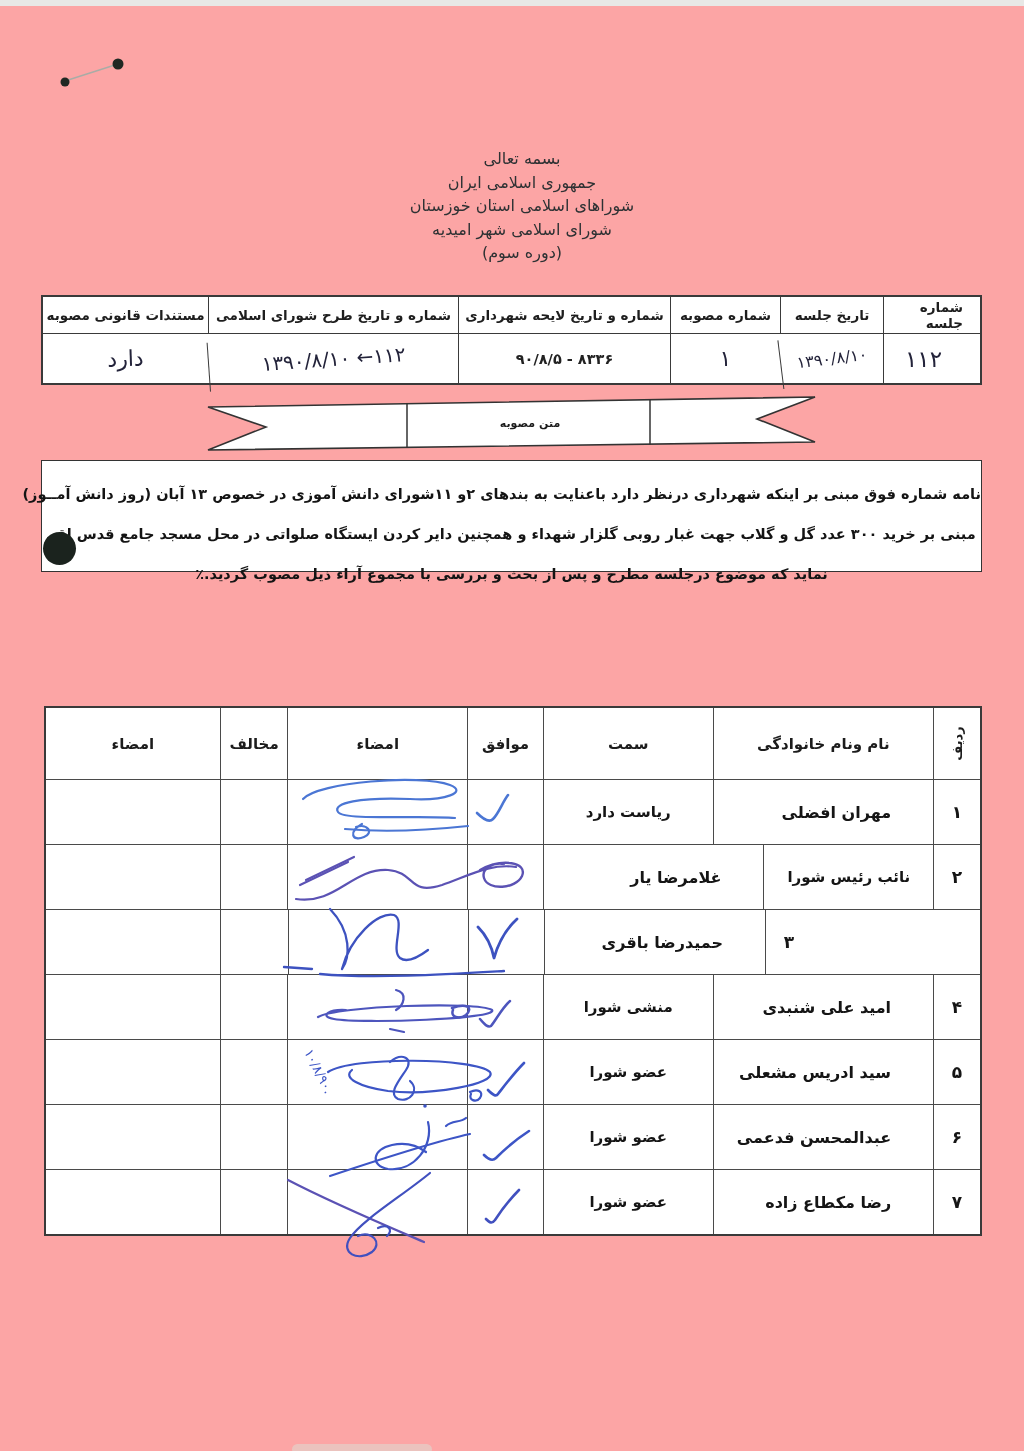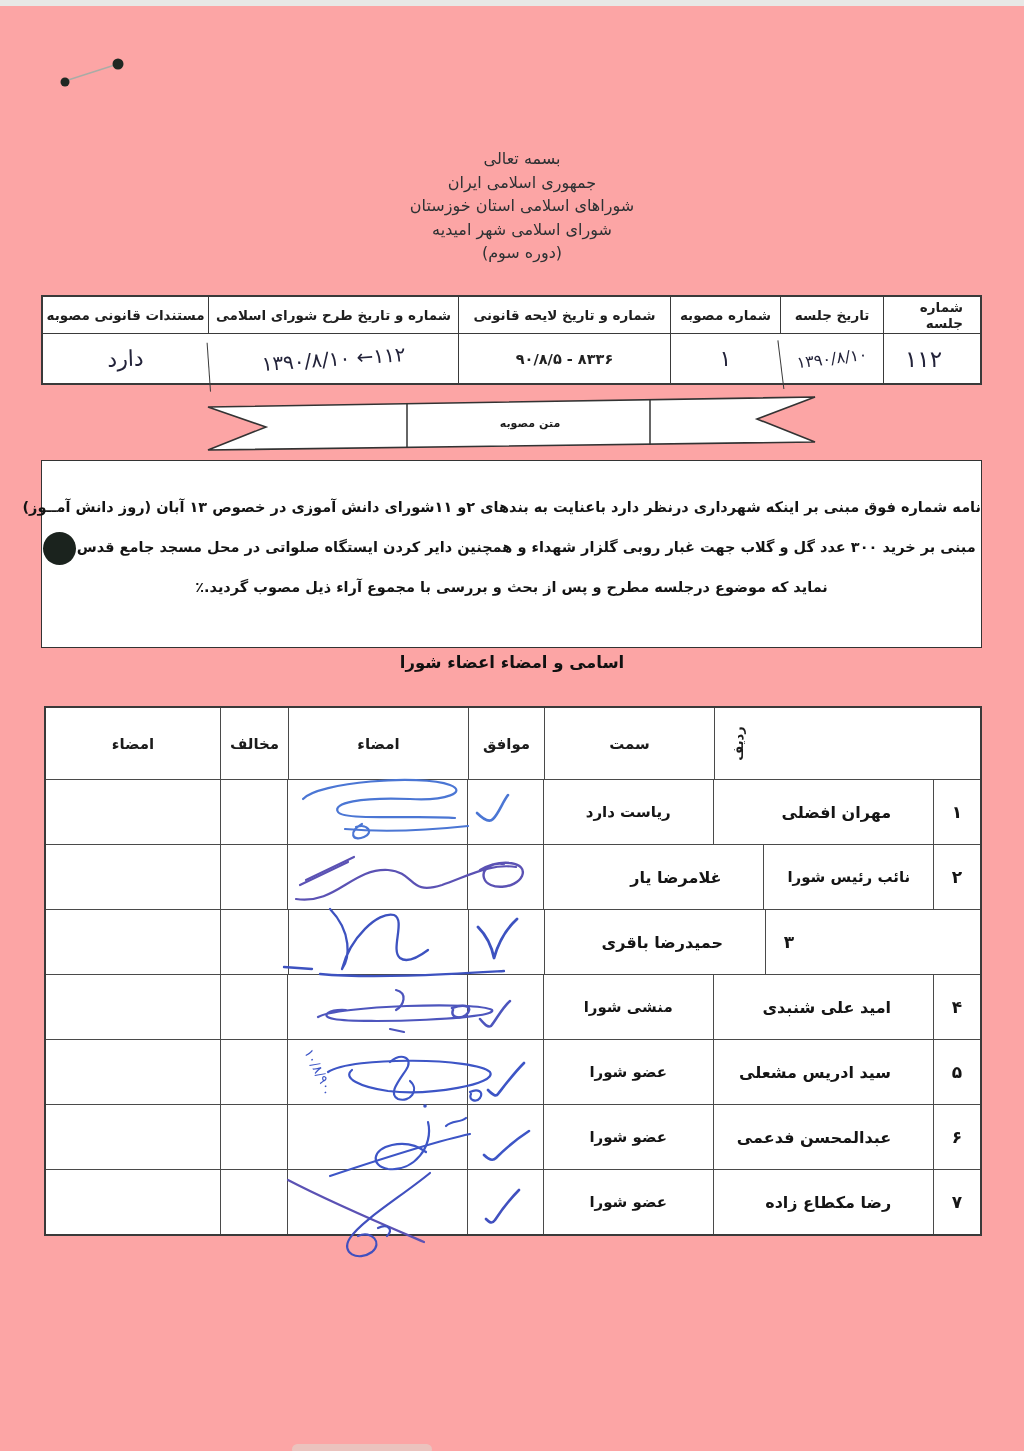--- a/index.html
+++ b/index.html
@@ -44,22 +44,22 @@
   .v-num   { font-size: 23px; letter-spacing: 2px; }
   
   .banner-svg { position: absolute; left: 204px; top: 387px; }
   .banner-title {
     position: absolute; left: 409px; top: 399px; width: 242px; height: 36px;
     display: flex; align-items: center; justify-content: center;
     direction: rtl; font-weight: bold; font-size: 11px; color: #1b1b1b;
   }
   
   .resolution-box {
-    position: absolute; left: 41px; top: 454px; width: 941px; height: 188px;
-    border: 1.5px solid #333; padding-top: 26px; background: #fff;
+    position: absolute; left: 41px; top: 454px; width: 941px; height: 112px;
+    border: 1.5px solid #333; padding-top: 13px; background: #fff;
   }
   .res-line {
     height: 40px; line-height: 40px; text-align: center; white-space: nowrap;
     direction: rtl; font-weight: bold; font-size: 14.5px; color: #141414;
   }
   
   .hole { position: absolute; width: 33px; height: 33px; border-radius: 50%; background: #1b231e; }
   .hole-1 { left: 43px; top: 526px; }
   .hole-2 { left: 44px; top: 911px; }
   .pen-mark { position: absolute; left: 55px; top: 45px; }
@@ -105,21 +105,21 @@
     <div>جمهوری اسلامی ایران</div>
     <div>شوراهای اسلامی استان خوزستان</div>
     <div>شورای اسلامی شهر امیدیه</div>
     <div>(دوره سوم)</div>
   </div>
 
   <div class="info-table">
     <div class="info-head">
       <div class="ic w-docs">مستندات قانونی مصوبه</div>
       <div class="ic w-plan">شماره و تاریخ طرح شورای اسلامی</div>
-      <div class="ic w-bill">شماره و تاریخ لایحه قانونی</div>
+      <div class="ic w-bill">شماره و تاریخ لایحه شهرداری</div>
       <div class="ic w-res">شماره مصوبه</div>
       <div class="ic w-date">تاریخ جلسه</div>
       <div class="ic w-num">شماره جلسه</div>
     </div>
     <div class="info-vals">
       <div class="ic w-docs hand v-docs">دارد</div>
       <div class="ic w-plan hand v-plan">۱۳۹۰/۸/۱۰ ←۱۱۲</div>
       <div class="ic w-bill v-bill">۹۰/۸/۵ - ۸۳۳۶</div>
       <div class="ic w-res  hand v-res">۱</div>
       <div class="ic w-date hand v-date">۱۳۹۰/۸/۱۰</div>
@@ -136,29 +136,29 @@
 
   <div class="resolution-box">
     <div class="res-line">نامه شماره فوق مبنی بر اینکه شهرداری درنظر دارد باعنایت به بندهای ۲و ۱۱شورای دانش آموزی در خصوص ۱۳ آبان (روز دانش آمــوز)</div>
     <div class="res-line">مبنی بر خرید ۳۰۰ عدد گل و گلاب جهت غبار روبی گلزار شهداء و همچنین دایر کردن ایستگاه صلواتی در محل مسجد جامع قدس اقــ</div>
     <div class="res-line">نماید که موضوع درجلسه مطرح و پس از بحث و بررسی با مجموع آراء ذیل مصوب گردید.٪</div>
   </div>
 
   <div class="hole hole-1"></div>
   <div class="hole hole-2"></div>
 
-  <div class="members-heading">اسامی و امضاء اعضاء شورا</div>
 
   <div class="members-table">
     <div class="m-head">
       <div class="mc w-sig2">امضاء</div>
       <div class="mc w-against">مخالف</div>
       <div class="mc w-sig1">امضاء</div>
       <div class="mc w-agree">موافق</div>
       <div class="mc w-pos">سمت</div>
+      <div class="mc w-name">نام ونام خانوادگی</div>
       <div class="mc w-rowno">
           <span class="vertical">ردیف</span>
         </div>
     </div>
 
     <div class="m-row">
       <div class="mc w-sig2"></div>
       <div class="mc w-against"></div>
       <div class="mc w-sig1"></div>
       <div class="mc w-agree"></div>

